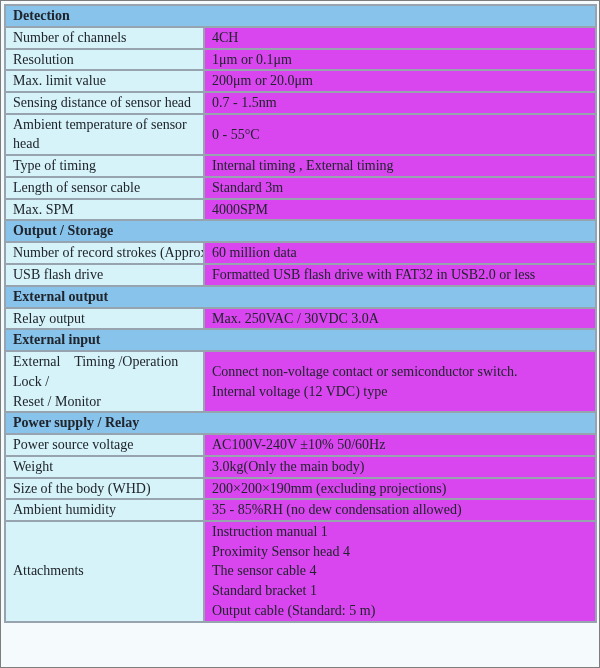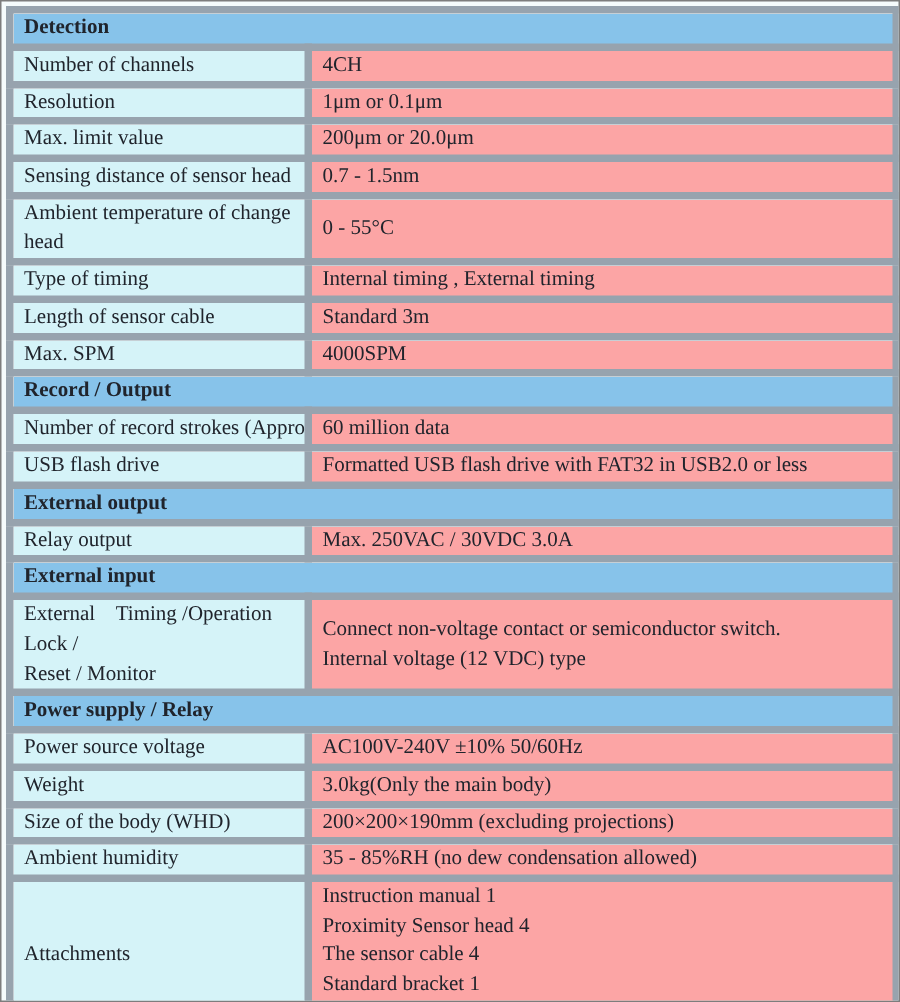--- a/index.html
+++ b/index.html
@@ -15,21 +15,21 @@
     border: 1px solid #7d7d7d;
     padding: 3px;
     overflow: hidden;
   }
   table.spec {
     border-collapse: collapse;
     table-layout: fixed;
     width: 591px;
   }
   table.spec td {
-    border: 5px solid #8b5cf6;
+    border: 2px solid #8b5cf6;
     vertical-align: middle;
     font-size: 14px;
     color: #20242c;
     padding: 0 2px 0 7px;
     overflow: hidden;
   }
   td.section {
     background: #87c3ea;
     color: #141e8c;
     font-weight: bold;
@@ -38,21 +38,21 @@
     white-space: pre;
   }
   td.label { background: #d5f3f8; margin-left: 16px; }
   td.value { background: #ffffff; }
   .line {
     line-height: 19.7px;
     height: 19.7px;
     white-space: pre;
   }
 </style>
-<style>.page{background:#f5fbfc;border-color:#7d7d7d}table.spec td{border-color:#97a3ae;color:#20242c}td.section{background:#87c3ea;color:#141e8c}td.label{background:#d5f3f8}td.value{background:#fca5a5}</style></head>
+<style>.page{background:#f5fbfc;border-color:#7d7d7d}table.spec td{border-color:#97a3ae;color:#20242c}td.section{background:#87c3ea;color:#141e8c}td.label{background:#d5f3f8}td.value{background:#d946ef}</style></head>
 <body>
 
 <div class="page">
   <table class="spec">
     <colgroup>
       <col style="width:199px">
       <col style="width:392px">
     </colgroup>
     <tbody>
         <tr>
@@ -85,21 +85,21 @@
         <tr>
           <td class="label">
             <div class="line">Sensing distance of sensor head</div>
           </td>
           <td class="value">
             <div class="line">0.7 - 1.5nm</div>
           </td>
         </tr>
         <tr>
           <td class="label">
-            <div class="line">Ambient temperature of change</div>
+            <div class="line">Ambient temperature of sensor</div>
             <div class="line">head</div>
           </td>
           <td class="value">
             <div class="line">0 - 55°C</div>
           </td>
         </tr>
         <tr>
           <td class="label">
             <div class="line">Type of timing</div>
           </td>
@@ -117,21 +117,21 @@
         </tr>
         <tr>
           <td class="label">
             <div class="line">Max. SPM</div>
           </td>
           <td class="value">
             <div class="line">4000SPM</div>
           </td>
         </tr>
         <tr>
-          <td colspan="2" class="section">Record / Output</td>
+          <td colspan="2" class="section">Output / Storage</td>
         </tr>
         <tr>
           <td class="label">
             <div class="line">Number of record strokes (Approx.)</div>
           </td>
           <td class="value">
             <div class="line">60 million data</div>
           </td>
         </tr>
         <tr>

